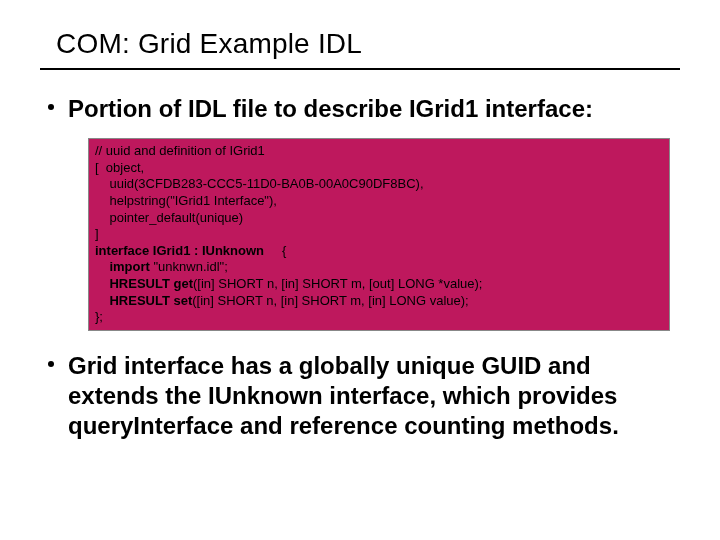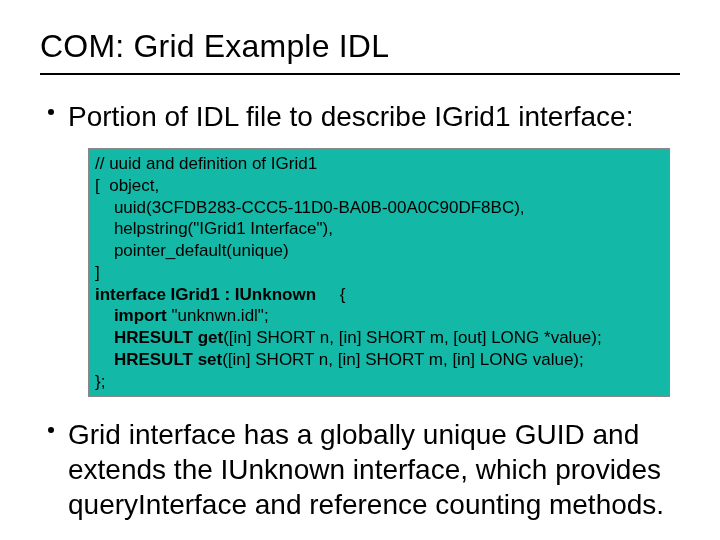--- a/index.html
+++ b/index.html
@@ -5,24 +5,25 @@
   * { margin: 0; padding: 0; box-sizing: border-box; }
   body {
     width: 720px;
     height: 540px;
     background: #fff;
     font-family: Arial, Helvetica, sans-serif;
     color: #000;
     padding: 28px 40px 20px 40px;
   }
   .title {
-    font-size: 32px;
+    font-size: 28px;
     font-weight: 400;
     margin-bottom: 8px;
     letter-spacing: 0.2px;
+    margin-left: 16px;
   }
   .title-rule {
     border: none;
     border-top: 2px solid #000;
     margin-bottom: 24px;
   }
   .bullet-row {
     display: flex;
     align-items: flex-start;
     margin-left: 8px;
@@ -31,31 +32,32 @@
   .bullet-dot {
     width: 6px;
     height: 6px;
     background: #000;
     border-radius: 50%;
     margin-top: 10px;
     margin-right: 14px;
     flex-shrink: 0;
   }
   .bullet-text {
-    font-size: 28px;
+    font-size: 24px;
     line-height: 1.25;
+    font-weight: bold;
   }
   .code-box {
     margin-left: 48px;
     margin-right: 10px;
     border: 1px solid #888;
-    background: #14b8a6;
+    background: #be185d;
     padding: 4px 22px 4px 6px;
     font-family: Arial, Helvetica, sans-serif;
-    font-size: 17px;
+    font-size: 13px;
     line-height: 1.28;
     white-space: pre;
     margin-bottom: 20px;
   }
   .code-box b { font-weight: 700; }
 </style>
 </head>
 <body>
 
 <div class="title">COM: Grid Example IDL</div>

